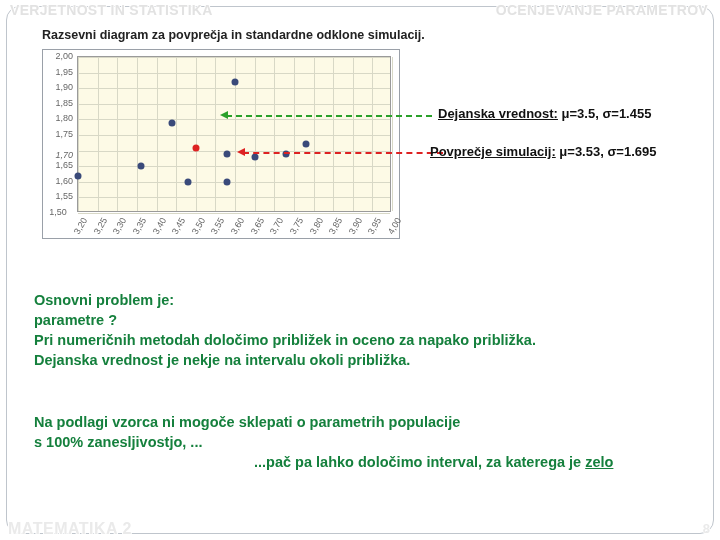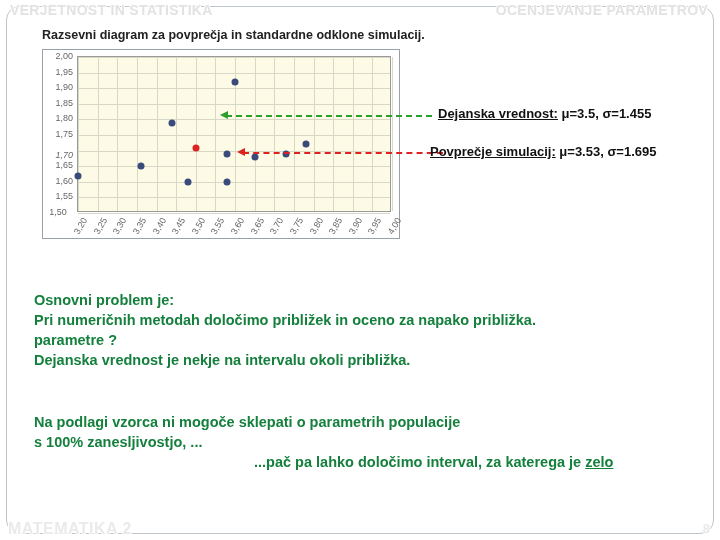--- a/index.html
+++ b/index.html
@@ -220,22 +220,22 @@
 
 <div class="label-right" style="left:438px; top:106px;">
   <span class="underline">Dejanska vrednost:</span><span> μ=3.5, σ=1.455</span>
 </div>
 <div class="label-right" style="left:430px; top:144px;">
   <span class="underline">Povprečje simulacij:</span><span> μ=3.53, σ=1.695</span>
 </div>
 
 <div class="bodytext" style="left:34px; top:290px; width:650px;">
   <div>Osnovni problem je:</div>
+  <div>parametre ?</div>
   <div>Pri numeričnih metodah določimo približek in oceno za napako približka.</div>
-  <div>parametre ?</div>
   <div>Dejanska vrednost je nekje na intervalu okoli približka.</div>
 </div>
 
 <div class="bodytext" style="left:34px; top:412px; width:662px;">
   <div>Na podlagi vzorca ni mogoče sklepati o parametrih populacije</div>
   <div>s 100% zanesljivostjo, ...</div>
   <div style="padding-left:220px;">
     <span>...pač pa lahko določimo interval, za katerega je </span><span class="underline">zelo</span>
   </div>
 </div>

